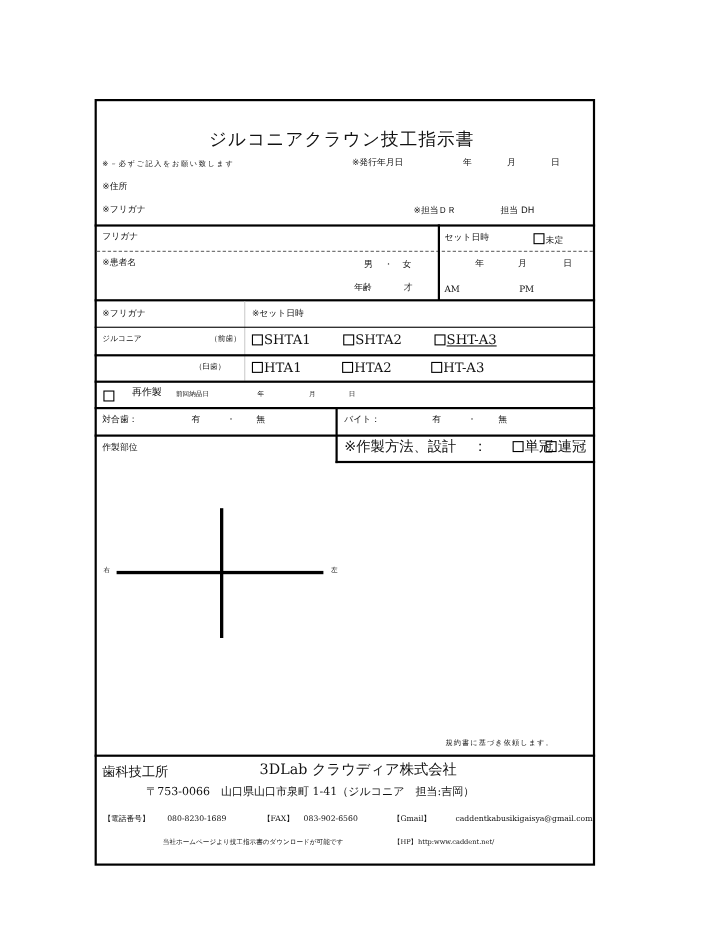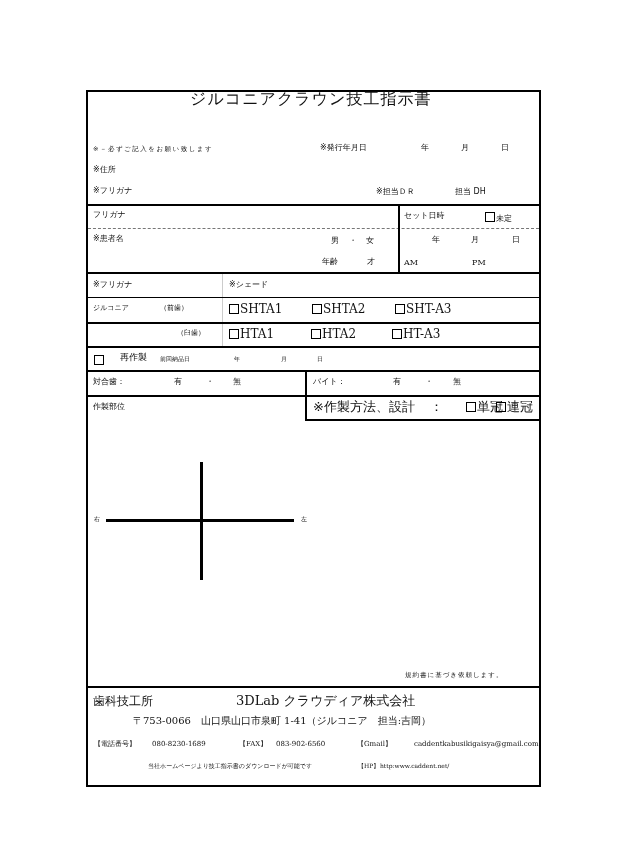--- a/index.html
+++ b/index.html
@@ -26,21 +26,21 @@
   .box-lg { display:inline-block; width:10px; height:10px; border:1.5px solid #000;
          box-sizing:border-box; }
   .cross-h { position:absolute; left:106px; top:519px; width:188px; height:3px; background:#000; }
   .cross-v { position:absolute; left:200px; top:462px; width:3px; height:118px; background:#000; }
 </style>
 </head>
 <body>
 
 <div class="frame"></div>
 
-<div class="t title" style="left:190px;top:92px;font-family:Liberation Mono, monospace;">ジルコニアクラウン技工指示書</div>
+<div class="t title" style="left:190px;top:119px;">ジルコニアクラウン技工指示書</div>
 
 <div class="t sans xs" style="left:93px;top:146px;">※－必ずご記入をお願い致します</div>
 <div class="t sans s" style="left:320px;top:144px;">※発行年月日</div>
 <div class="t sans s" style="left:421px;top:144px;">年</div>
 <div class="t sans s" style="left:461px;top:144px;">月</div>
 <div class="t sans s" style="left:501px;top:144px;">日</div>
 
 <div class="t sans s" style="left:93px;top:166px;">※住所</div>
 <div class="t sans s" style="left:93px;top:187px;">※フリガナ</div>
 <div class="t sans s" style="left:376px;top:188px;">※担当ＤＲ</div>
@@ -64,29 +64,29 @@
 <div class="t sans s" style="left:432px;top:236px;">年</div>
 <div class="t sans s" style="left:471px;top:236px;">月</div>
 <div class="t sans s" style="left:512px;top:236px;">日</div>
 <div class="t s" style="left:404px;top:259px;">AM</div>
 <div class="t s" style="left:472px;top:259px;">PM</div>
 
 <div class="hl" style="left:86px;top:272px;width:455px;"></div>
 
 <div class="vl-light" style="left:222px;top:274px;height:72px;"></div>
 <div class="t sans s" style="left:93px;top:281px;">※フリガナ</div>
-<div class="t sans s" style="left:229px;top:281px;">※シェード</div>
+<div class="t sans s" style="left:229px;top:281px;">※セット日時</div>
 
 <div class="hl-thin" style="left:86px;top:297px;width:455px;"></div>
 
 <div class="t sans s" style="left:93px;top:305px;font-size:7px;">ジルコニア</div>
-<div class="t sans s" style="left:160px;top:305px;font-size:7px;">（前歯）</div>
+<div class="t sans s" style="left:191px;top:305px;font-size:7px;">（前歯）</div>
 <div class="t l" style="left:229px;top:303px;text-align:right;"><span class="box"></span><span>SHTA1</span></div>
 <div class="t l" style="left:312px;top:303px;"><span class="box"></span><span>SHTA2</span></div>
-<div class="t l" style="left:395px;top:303px;"><span class="box"></span><span>SHT-A3</span></div>
+<div class="t l" style="left:395px;top:303px;text-decoration:underline;"><span class="box"></span><span>SHT-A3</span></div>
 
 <div class="hl" style="left:86px;top:322px;width:455px;"></div>
 
 <div class="t sans s" style="left:177px;top:330px;font-size:7px;">（臼歯）</div>
 <div class="t l" style="left:229px;top:328px;"><span class="box"></span><span>HTA1</span></div>
 <div class="t l" style="left:311px;top:328px;"><span class="box"></span><span>HTA2</span></div>
 <div class="t l" style="left:392px;top:328px;"><span class="box"></span><span>HT-A3</span></div>
 
 <div class="hl" style="left:86px;top:346px;width:455px;"></div>
 

